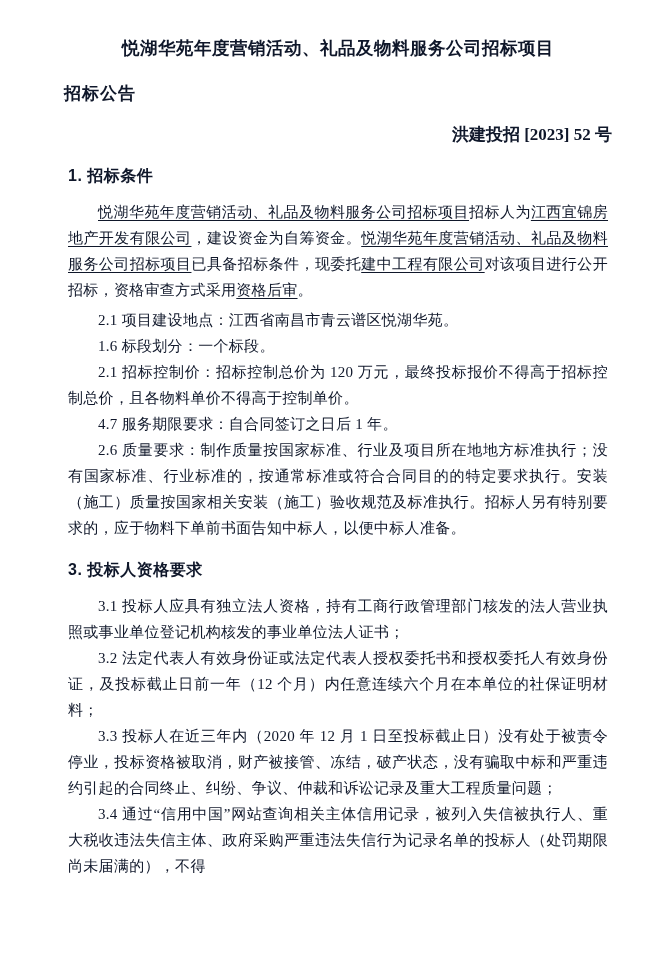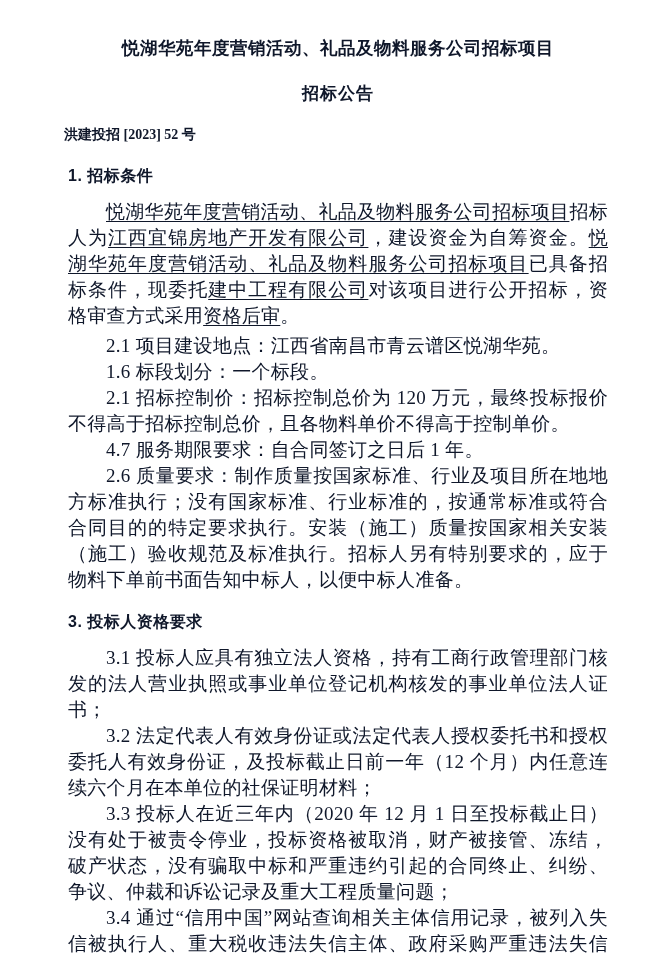--- a/index.html
+++ b/index.html
@@ -23,43 +23,43 @@
     font-size: 17.5px;
     font-weight: 700;
     text-align: center;
     line-height: 24px;
     letter-spacing: 0.5px;
   }
   .doc-subtitle {
     margin: 22px 0 0 0;
     font-size: 17px;
     font-weight: 700;
-    text-align: center;
+    text-align: left;
     line-height: 24px;
     letter-spacing: 1px;
   }
   .doc-number {
     margin: 17px 0 0 0;
-    font-size: 14px;
+    font-size: 17px;
     font-weight: 700;
-    text-align: left;
+    text-align: right;
     line-height: 24px;
   }
   .section { margin: 4px; }
   .section-heading {
     font-family: "Liberation Sans", "DejaVu Sans", sans-serif;
     font-size: 16px;
     font-weight: 700;
     line-height: 24px;
     margin: 17px 0 11px 0;
     letter-spacing: 0.5px;
   }
   .paragraph {
     margin: 0;
-    font-size: 19px;
+    font-size: 15px;
     line-height: 26px;
     text-align: justify;
     text-indent: 2em;
     letter-spacing: 0.3px;
     word-break: break-all;
   }
   .run-underline {
     text-decoration: underline;
     text-underline-offset: 3px;
   }

